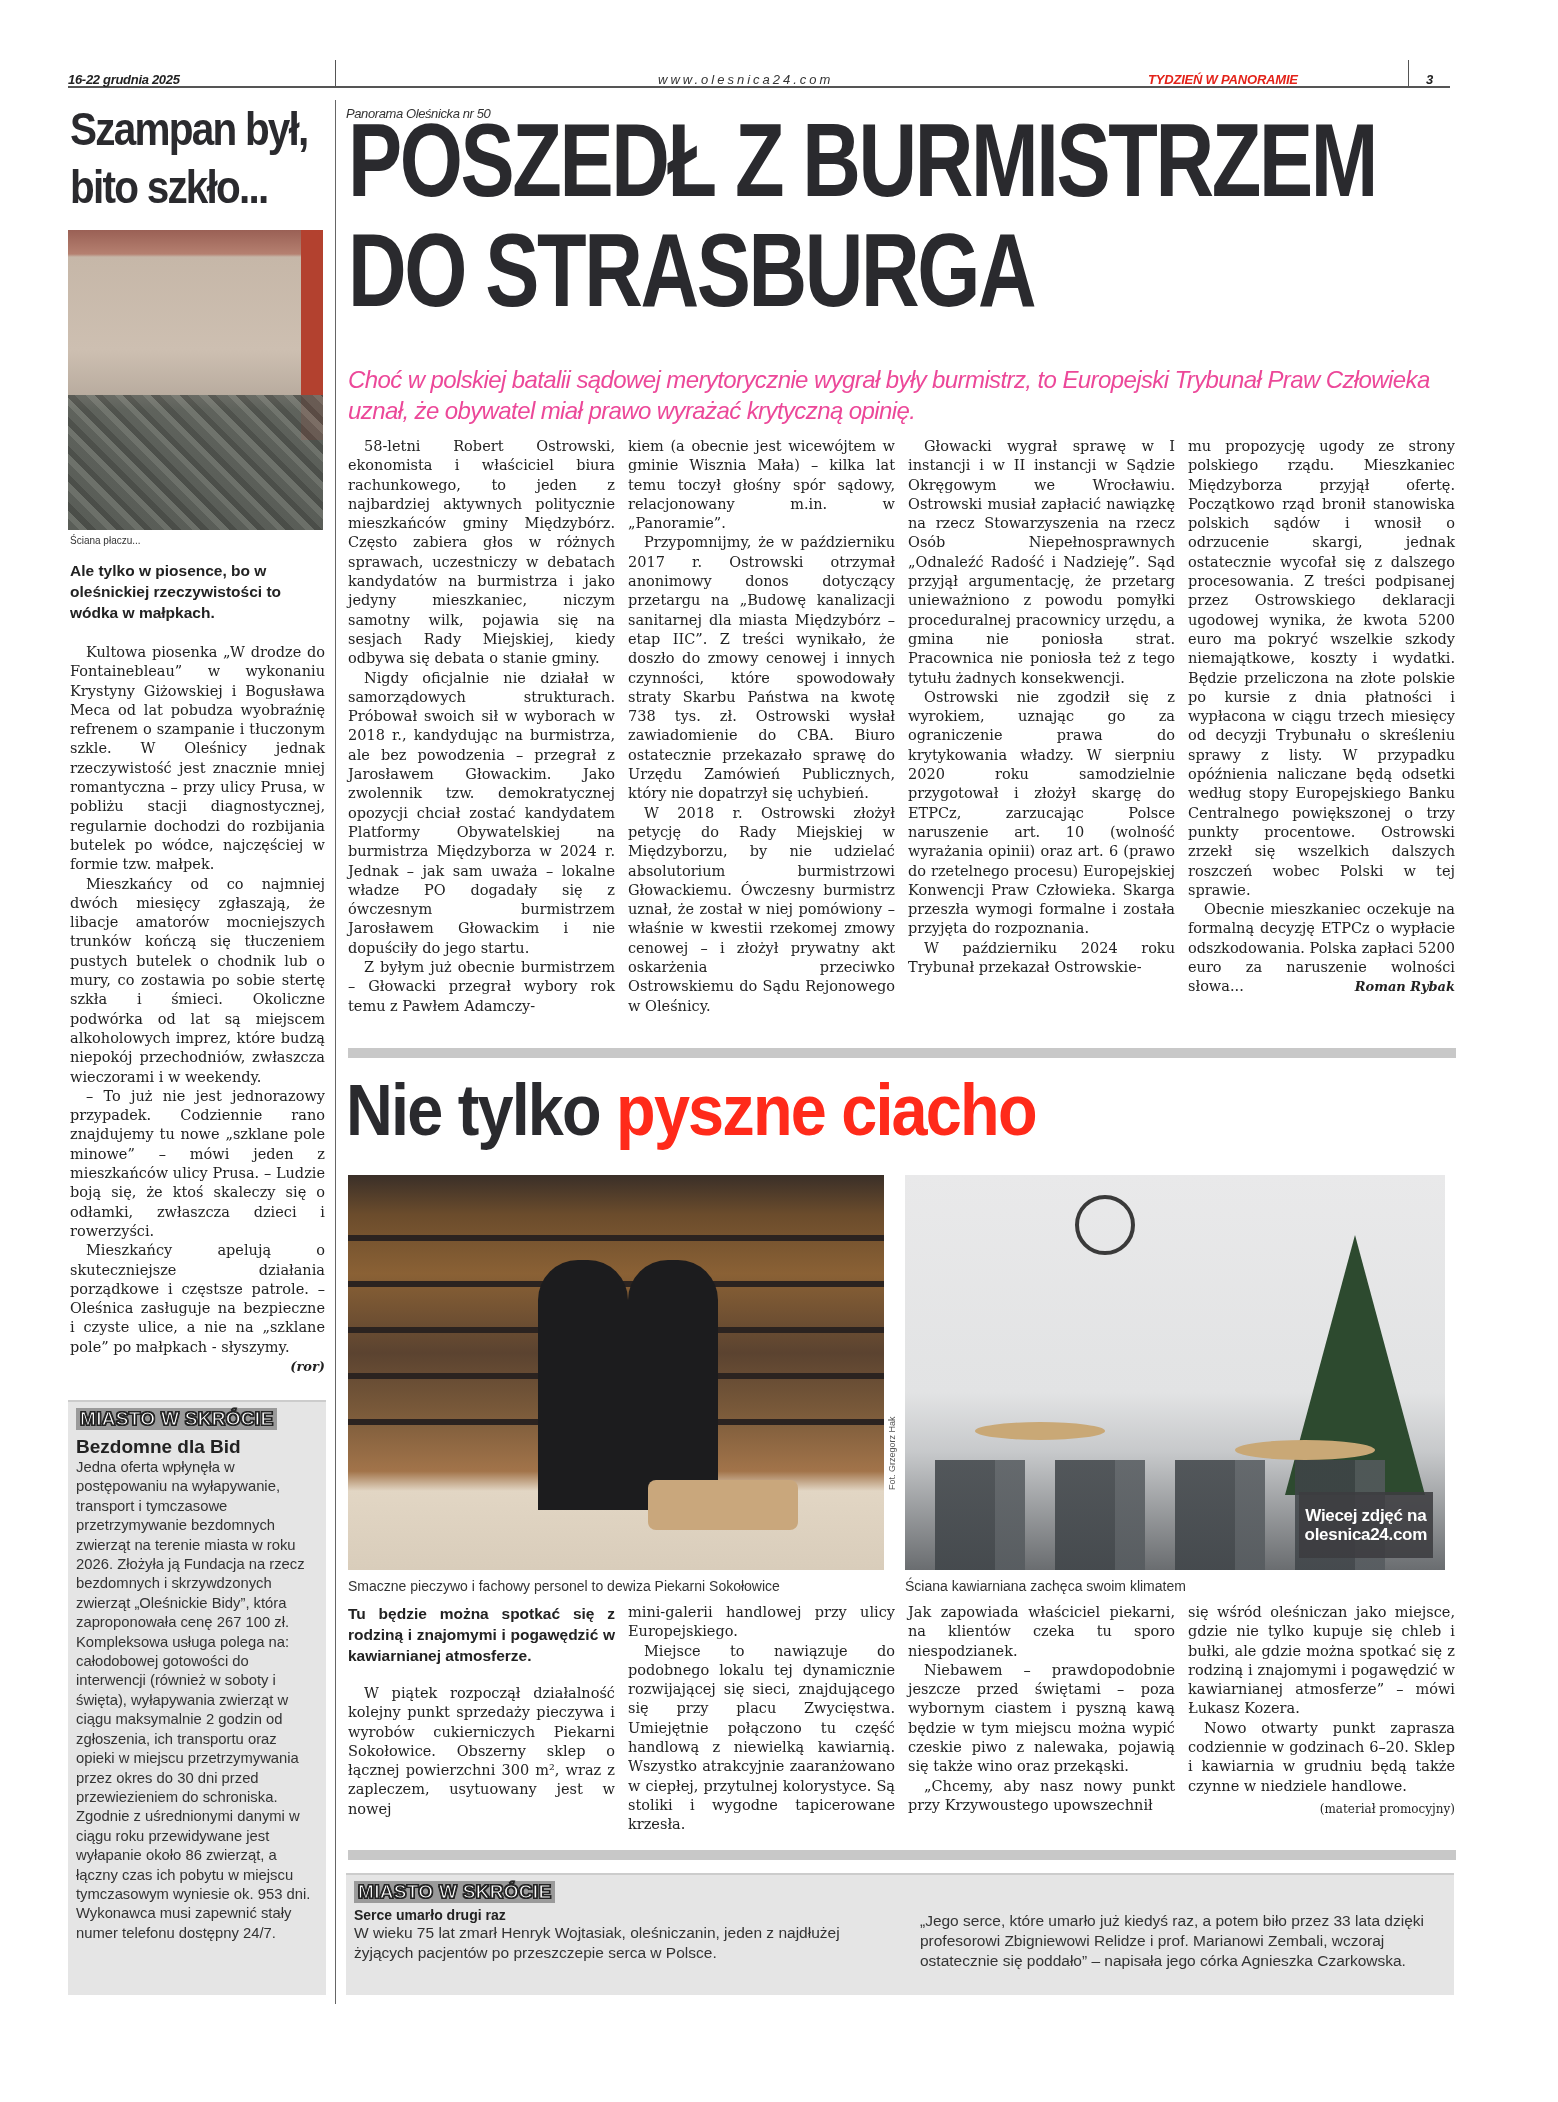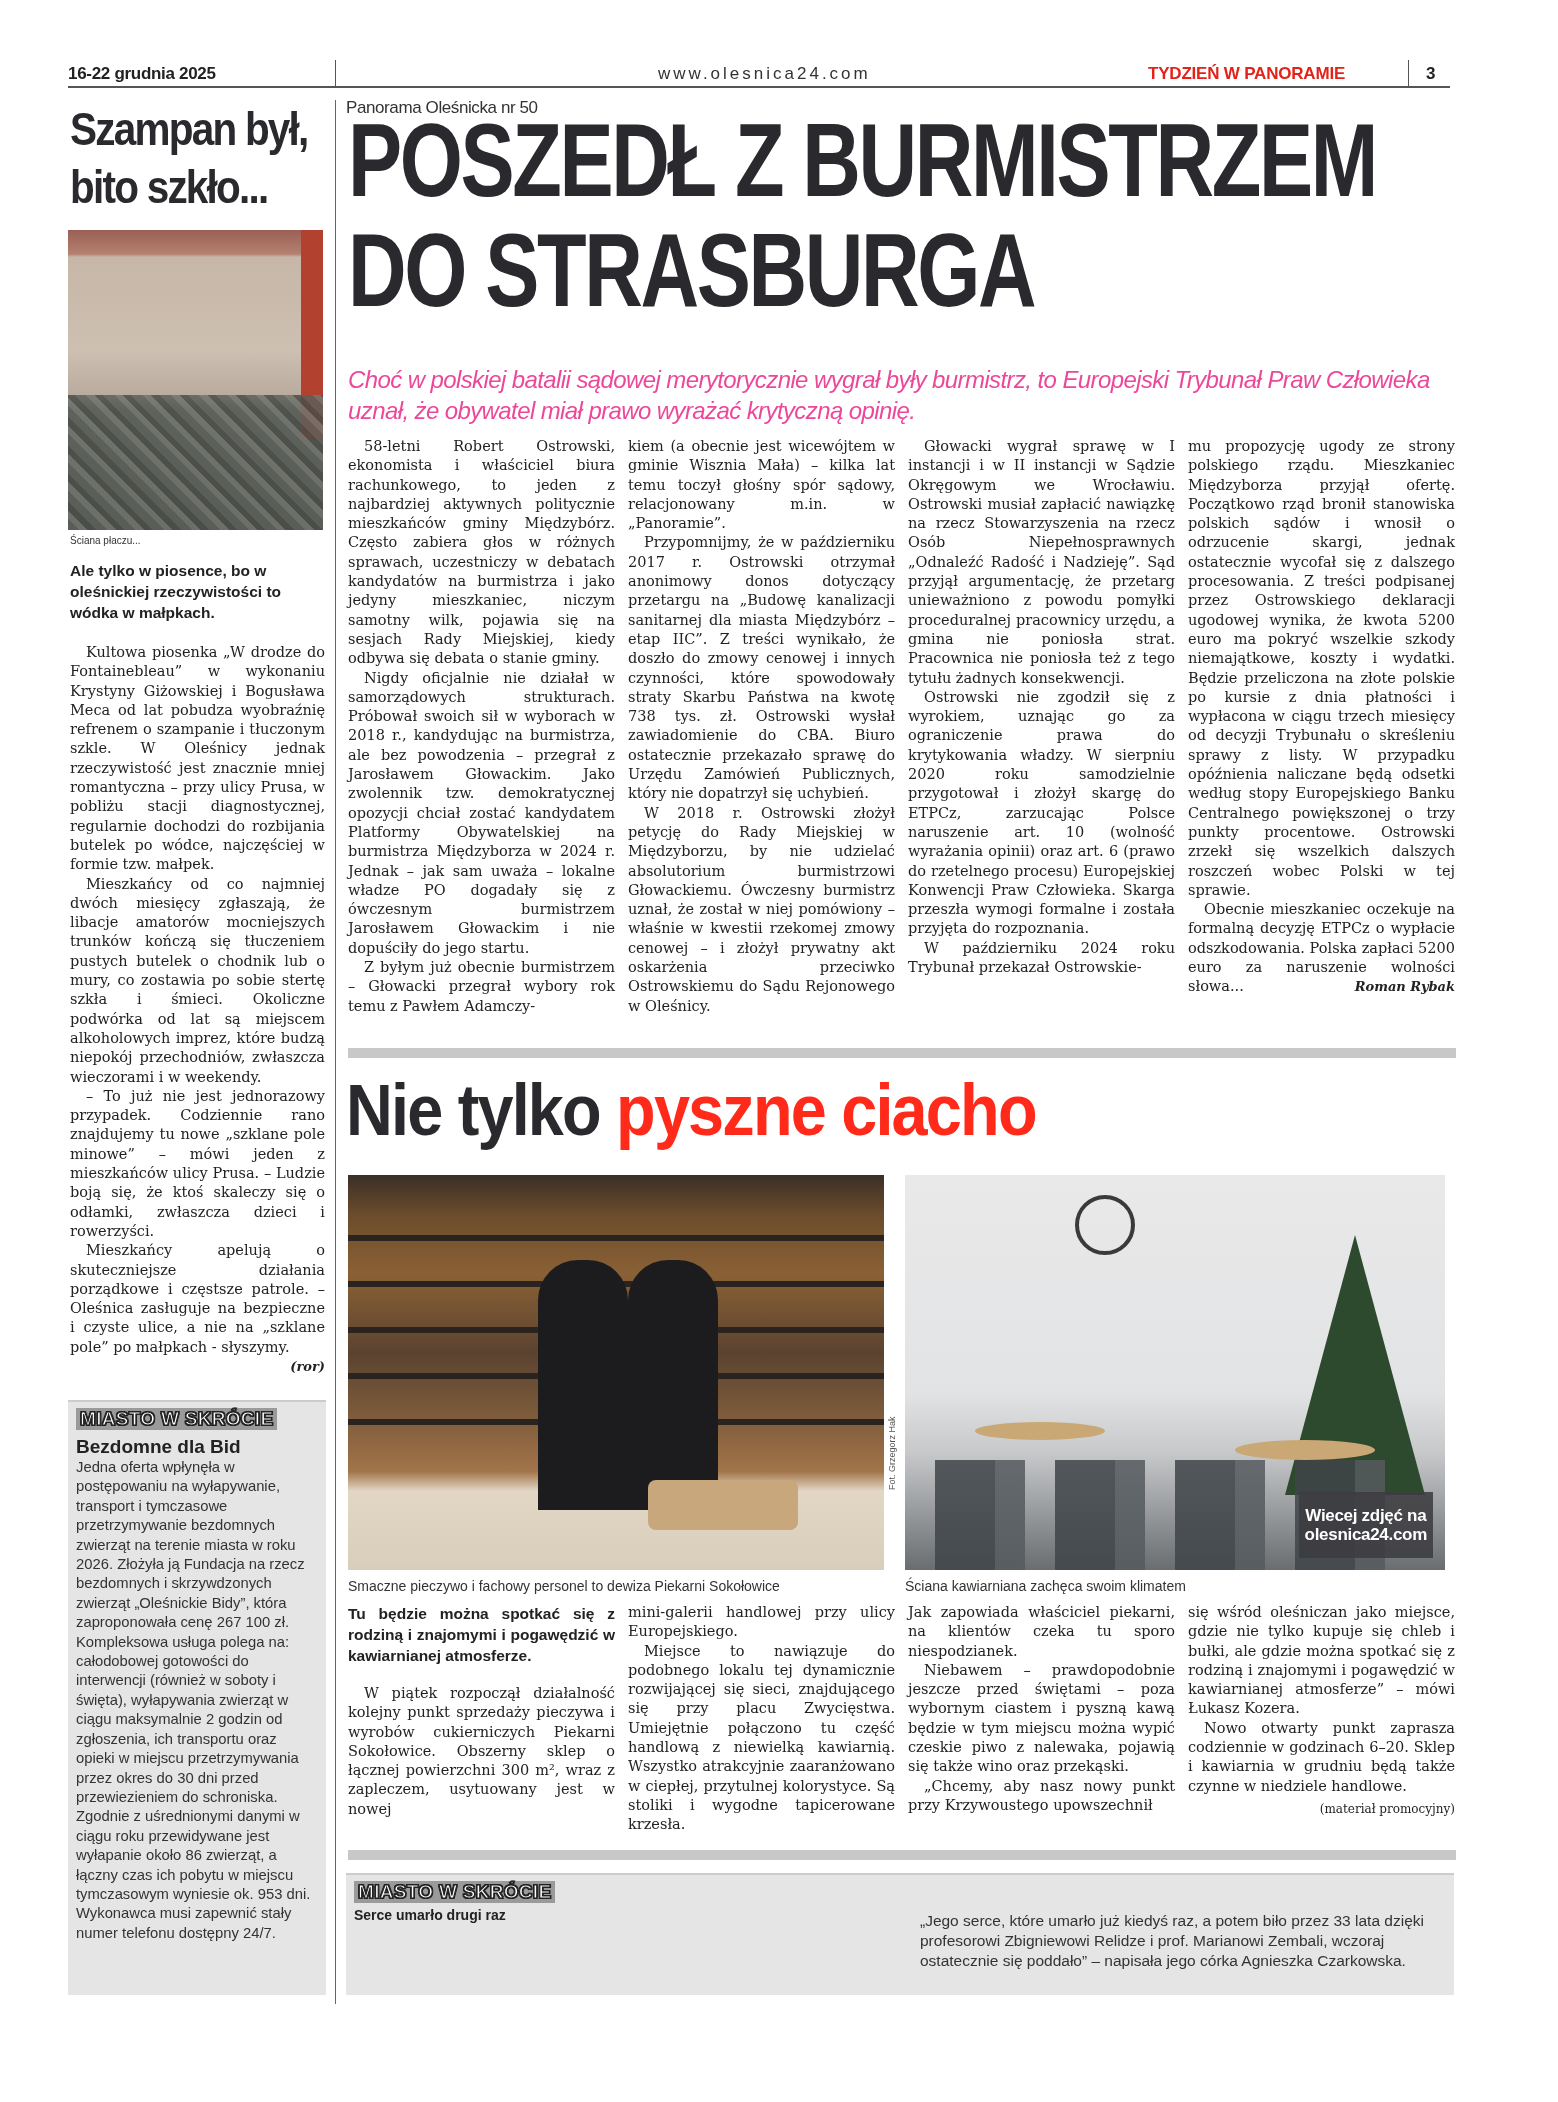--- a/index.html
+++ b/index.html
@@ -1,19 +1,19 @@
 <!DOCTYPE html>
 <html><head>
 <meta charset="utf-8">
 <style>
   * { box-sizing: border-box; margin: 0; padding: 0; }
   body { width: 1558px; height: 2102px; background: #ffffff; position: relative; overflow: hidden; font-family: "DejaVu Serif", serif; color: #222; }
 
   .header { position: absolute; left: 68px; top: 62px; width: 1382px; height: 26px; border-bottom: 2px solid #555; }
-  .header span { position: absolute; top: 2px; font-family: "Liberation Sans", sans-serif; font-size: 17px; }
+  .header span { position: absolute; top: 10px; font-family: "Liberation Sans", sans-serif; font-size: 13px; font-style: italic; }
   .hdr-date { left: 0; font-weight: bold; letter-spacing: -0.3px; }
   .hdr-sep1 { position: absolute; left: 267px; top: -2px; width: 1px; height: 26px; background: #555; }
   .hdr-issue { left: 278px; color: #333; letter-spacing: -0.4px; margin-top: 34px; }
   .hdr-url { left: 590px; color: #333; letter-spacing: 3px; }
   .hdr-section { left: 1080px; color: #e32219; font-weight: bold; letter-spacing: -0.2px; }
   .hdr-sep2 { position: absolute; left: 1340px; top: -2px; width: 1px; height: 26px; background: #555; }
   .hdr-page { left: 1358px; font-weight: bold; }
 
   .vline { position: absolute; left: 335px; top: 100px; width: 1px; height: 1904px; background: #666; }
 
@@ -191,15 +191,16 @@
     <p>Nowo otwarty punkt zaprasza codziennie w godzinach 6–20. Sklep i kawiarnia w grudniu będą także czynne w niedziele handlowe.</p>
     <div class="promo">(materiał promocyjny)</div>
   </div>
 </div>
 <div class="sep-bar" style="top:1850px; width:1108px;"></div>
 
 <div class="brief-box brief-bottom">
   <div class="bb-left">
     <div class="brief-tag">MIASTO W SKRÓCIE</div>
     <div class="brief-title">Serce umarło drugi raz</div>
+    <div class="brief-text">W wieku 75 lat zmarł Henryk Wojtasiak, oleśniczanin, jeden z najdłużej żyjących pacjentów po przeszczepie serca w Polsce.</div>
   </div>
   <div class="bb-right brief-text">„Jego serce, które umarło już kiedyś raz, a potem biło przez 33 lata dzięki profesorowi Zbigniewowi Relidze i prof. Marianowi Zembali, wczoraj ostatecznie się poddało” – napisała jego córka Agnieszka Czarkowska.</div>
 </div>
 
 </body></html>

